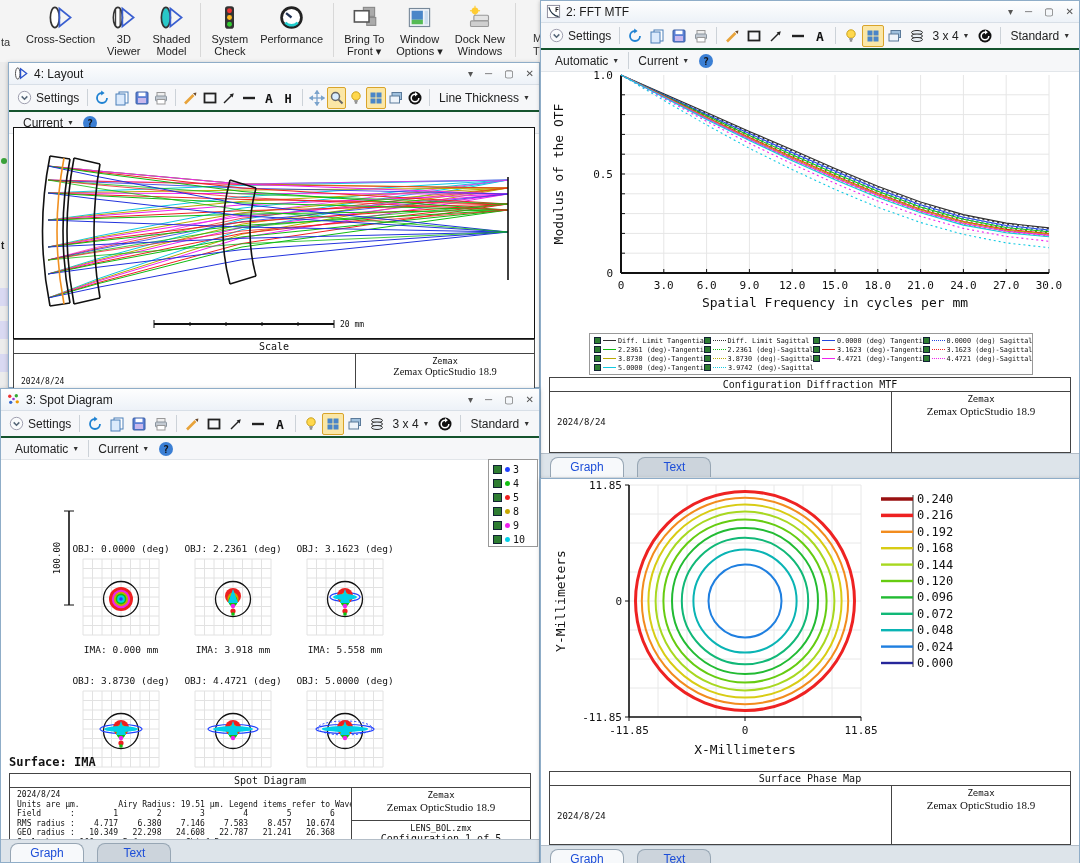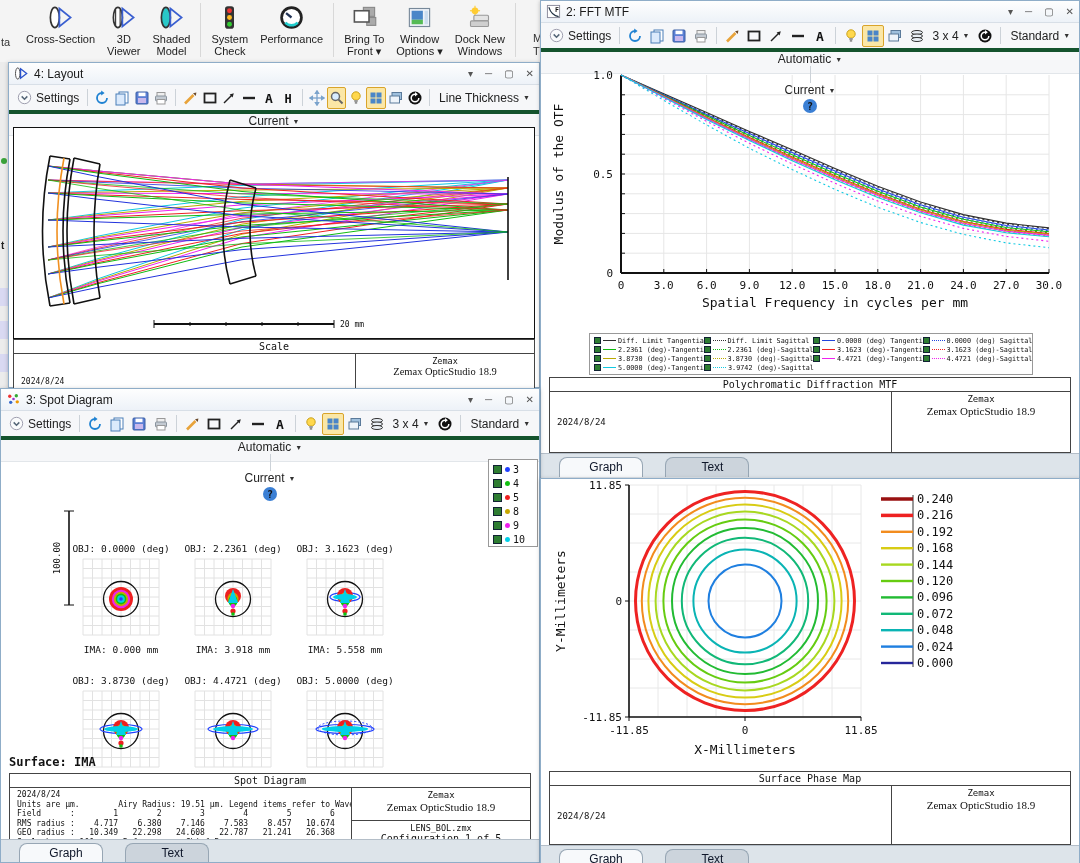--- a/index.html
+++ b/index.html
@@ -25,23 +25,23 @@
   #strip-t{position:absolute;left:1px;top:178px;font-size:10px;font-weight:bold;color:#222;}
 
   
   .win{position:absolute;background:#fff;border:1px solid #8fadc8;box-shadow:0 1px 4px rgba(0,0,0,.25);box-sizing:border-box;}
   .titlebar{height:21px;display:flex;align-items:center;padding:0 5px;
     background:linear-gradient(#fefefe,#edf2f8);border-bottom:1px solid #d8dfe7;font-size:12px;color:#1a1a1a;}
   .tb-ic{width:15px;height:15px;margin-right:5px;flex:none;}
   .tb-controls{margin-left:auto;display:flex;gap:12px;color:#555;font-size:10px;align-items:center;}
   .tb-controls span{cursor:default;}
   .toolbar{height:25px;display:flex;align-items:center;padding:0 4px;background:#f6f7f9;
-    border-bottom:4px solid #14532d;font-size:12px;color:#222;}
+    border-bottom:2px solid #14532d;font-size:12px;color:#222;}
   .toolbar2{height:21px;display:flex;align-items:center;padding:0 9px;background:#f6f7f9;
-    border-bottom:1px solid #e2e6ea;font-size:12px;color:#222;flex-direction:column;}
+    border-bottom:1px solid #e2e6ea;font-size:12px;color:#222;}
   .tbtn{width:21px;height:20px;display:flex;align-items:center;justify-content:center;border:1px solid transparent;border-radius:2px;}
   .tbtn svg{width:16px;height:16px;}
   .tbtn.hl{background:#fbe7a6;border:1px solid #d9a42a;}
   .tsep{width:1px;height:17px;background:#ccd2d8;margin:0 4px;flex:none;}
   .drop{display:flex;align-items:center;gap:4px;padding:0 5px;white-space:nowrap;}
   .caret{font-size:7px;color:#333;}
   .settings-btn{display:flex;align-items:center;gap:4px;padding:0 4px;}
   .settings-btn svg{width:15px;height:15px;}
 
   
@@ -53,22 +53,22 @@
   .fright{width:178px;border-left:1px solid #444;display:flex;flex-direction:column;flex:none;}
   .fbrand{flex:1.15;text-align:center;padding-top:2px;color:#111;}
   .fbrand .b1{font-size:9px;line-height:11px;}
   .fbrand .b2{font-size:11px;line-height:13px;font-family:Liberation Serif, serif;}
   .ffile{flex:1;border-top:1px solid #444;text-align:center;padding-top:2px;color:#111;}
   .ffile .f1{font-size:8.5px;line-height:10px;}
   .ffile .f2{font-size:10px;line-height:12px;}
 
   
   .tabrow{position:absolute;left:0;right:0;background:#dde4ea;border-top:1px solid #b4bec8;padding-top:3px;overflow:hidden;}
-  .tab{display:inline-block;min-width:52px;text-align:center;padding:2px 10px 3px 20px;font-size:12px;
-    border:1px solid #97a6b4;border-bottom:none;border-radius:8px 8px 0 0;background:#ccd4dc;margin-left:18px;color:#0f172a;}
+  .tab{display:inline-block;min-width:52px;text-align:center;padding:2px 10px 3px 10px;font-size:12px;
+    border:1px solid #97a6b4;border-bottom:none;border-radius:8px 8px 0 0;background:#ccd4dc;margin-left:9px;color:#1d4ed8;}
   .tab.active{background:#f7f9fb;}
 
   
   #layout-canvas{position:absolute;left:4px;top:64px;width:522px;height:212px;border:1px solid #111;box-sizing:border-box;background:#fff;}
   #layout-ftable{top:276px;left:4px;right:4px;}
   #layout-ftable .fleft{font-size:8px;line-height:10px;padding-top:3px;}
   #layout-ftable .fbrand .b1{font-size:8.5px;line-height:10px;}
   #layout-ftable .fbrand .b2{font-size:10.5px;line-height:12px;}
   #layout-ftable .ffile .f1{font-size:7.5px;line-height:9px;}
   #layout-ftable .ffile .f2{font-size:8.5px;line-height:10px;}
@@ -753,21 +753,21 @@
           </div>
           <div class="mleg-item">
             <div class="mleg-chk"></div>
             <div class="mleg-line" style="border-top-style: dotted; border-top-color: rgb(17, 201, 226);"></div>
             <span>3.9742 (deg)-Sagittal</span>
           </div>
         </div>
       </div>
 
     <div class="ftable" id="mtf-ftable">
-      <div class="ftitle">Polychromatic Diffraction MTF</div>
+      <div class="ftitle">Configuration Diffraction MTF</div>
       <div class="fbody">
         <div class="fleft">
           <div>2024/8/24</div>
           <div>Data for 3.0000 to 10.0000 µm.</div>
           <div>Surface: Image</div>
           <div>&nbsp;</div>
           <div>Legend items refer to Field positions</div>
         </div>
         <div class="fright">
           <div class="fbrand">

